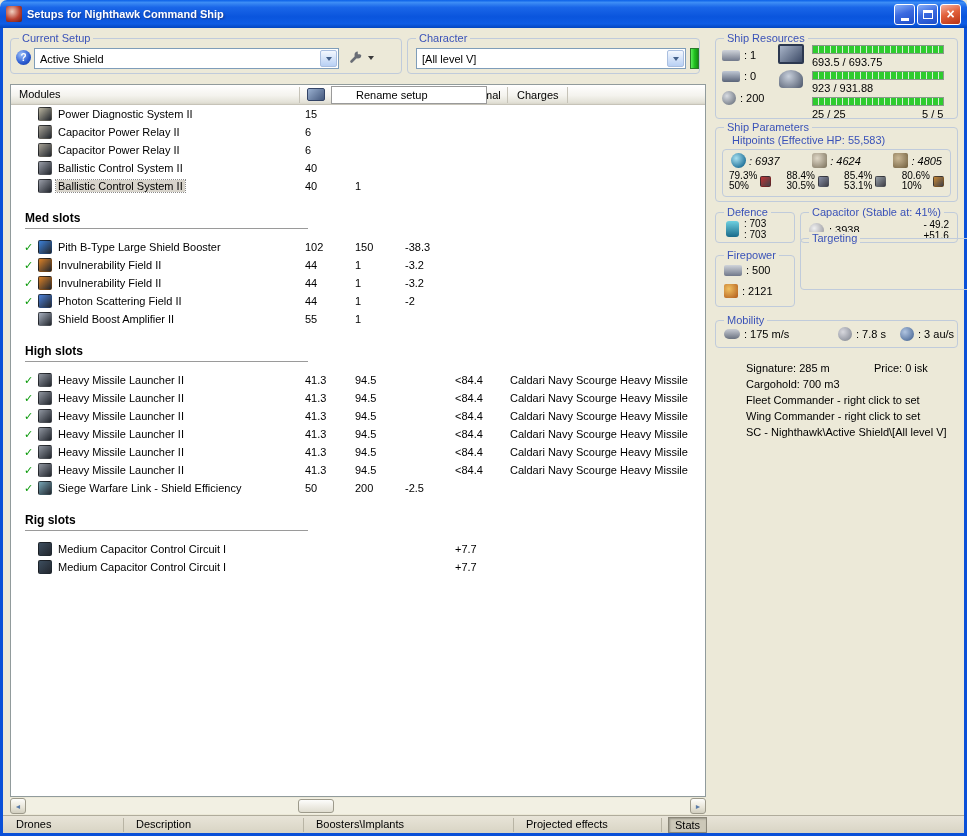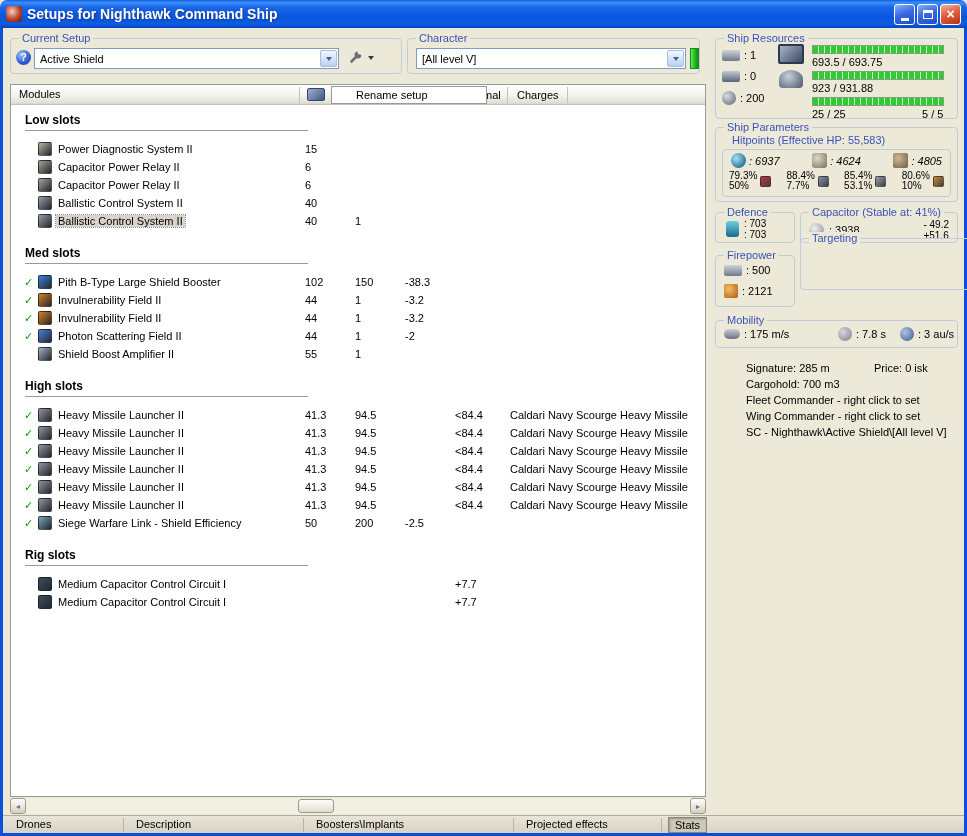--- a/index.html
+++ b/index.html
@@ -4,21 +4,21 @@
 <style>
   *{margin:0;padding:0;box-sizing:border-box;}
   html,body{width:967px;height:836px;overflow:hidden;}
   body{font-family:"Liberation Sans","DejaVu Sans",sans-serif;font-size:11px;color:#000;background:#ece9d8;position:relative;}
 
   
   .titlebar{position:absolute;left:0;right:0;top:0;height:28px;border-radius:7px 7px 0 0;
     background:linear-gradient(180deg,#0a60e8 0%,#3d8df5 9%,#1a66e8 26%,#0a55dd 60%,#0e5ce4 85%,#0346c0 100%);
     display:flex;align-items:center;padding:0 6px;gap:5px;}
   .appicon{width:16px;height:16px;border-radius:2px;background:radial-gradient(circle at 38% 35%,#f0d0c0,#b84030 55%,#601818);flex:0 0 auto;}
-  .title{flex:1;color:#fff;font-weight:bold;font-size:14px;text-shadow:1px 1px 2px #1a3a8a;white-space:nowrap;overflow:hidden;}
+  .title{flex:1;color:#fff;font-weight:bold;font-size:11px;text-shadow:1px 1px 2px #1a3a8a;white-space:nowrap;overflow:hidden;}
   .tbtns{display:flex;gap:2px;}
   .tbtn{width:21px;height:21px;border:1px solid #fff;border-radius:3px;display:flex;align-items:center;justify-content:center;color:#fff;cursor:default;}
   .b-min,.b-max{background:linear-gradient(160deg,#8ab0f8 0%,#3a6ae0 45%,#1e4ec8 100%);}
   .b-close{background:linear-gradient(160deg,#f4b0a0 0%,#e2613c 45%,#b83214 100%);}
   .g-min{width:8px;height:3px;background:#fff;align-self:flex-end;margin-bottom:3px;}
   .g-max{width:10px;height:9px;border:1px solid #fff;border-top:3px solid #fff;}
   .g-close{font-size:14px;font-weight:bold;line-height:1;}
   .edge{position:absolute;background:#0a50d8;}
   .edge.l{left:0;top:28px;bottom:0;width:3px;}
   .edge.r{right:0;top:28px;bottom:0;width:3px;}
@@ -170,21 +170,20 @@
     <span class="lh-sep" style="left:288px;"></span>
     <span class="lh-chip"></span>
     <span class="lh-sep" style="left:322px;"></span>
     <span class="toptab" style="left:472px;">mal</span>
     <span class="lh-sep" style="left:496px;"></span>
     <span class="toptab" style="left:506px;">Charges</span>
     <span class="lh-sep" style="left:556px;"></span>
     <span class="renamebox">Rename setup</span>
   </div>
   <div class="list-body">
-      <div class="section-title">Low slots</div>
       <div class="mrow">
         <span class="check"></span>
         <span class="iconc">
           <span class="micon" style="background: linear-gradient(135deg, rgb(170, 166, 148) 10%, rgb(35, 39, 46));"></span>
         </span>
         <span class="namec"><span class="name-in">Power Diagnostic System II</span></span>
         <span class="num">15</span>
         <span class="num"></span>
         <span class="num"></span>
         <span class="num"></span>
@@ -461,21 +460,21 @@
         <span class="rescell">
           <span class="resvals">
             <span>79.3%</span>
             <span>50%</span>
           </span>
           <span class="resicon" style="background: linear-gradient(135deg, rgb(192, 52, 52), rgb(64, 64, 72));"></span>
         </span>
         <span class="rescell">
           <span class="resvals">
             <span>88.4%</span>
-            <span>7.7%</span>
+            <span>30.5%</span>
           </span>
           <span class="resicon" style="background: linear-gradient(135deg, rgb(136, 144, 168), rgb(64, 64, 72));"></span>
         </span>
         <span class="rescell">
           <span class="resvals">
             <span>85.4%</span>
             <span>53.1%</span>
           </span>
           <span class="resicon" style="background: linear-gradient(135deg, rgb(152, 160, 168), rgb(64, 64, 72));"></span>
         </span>

